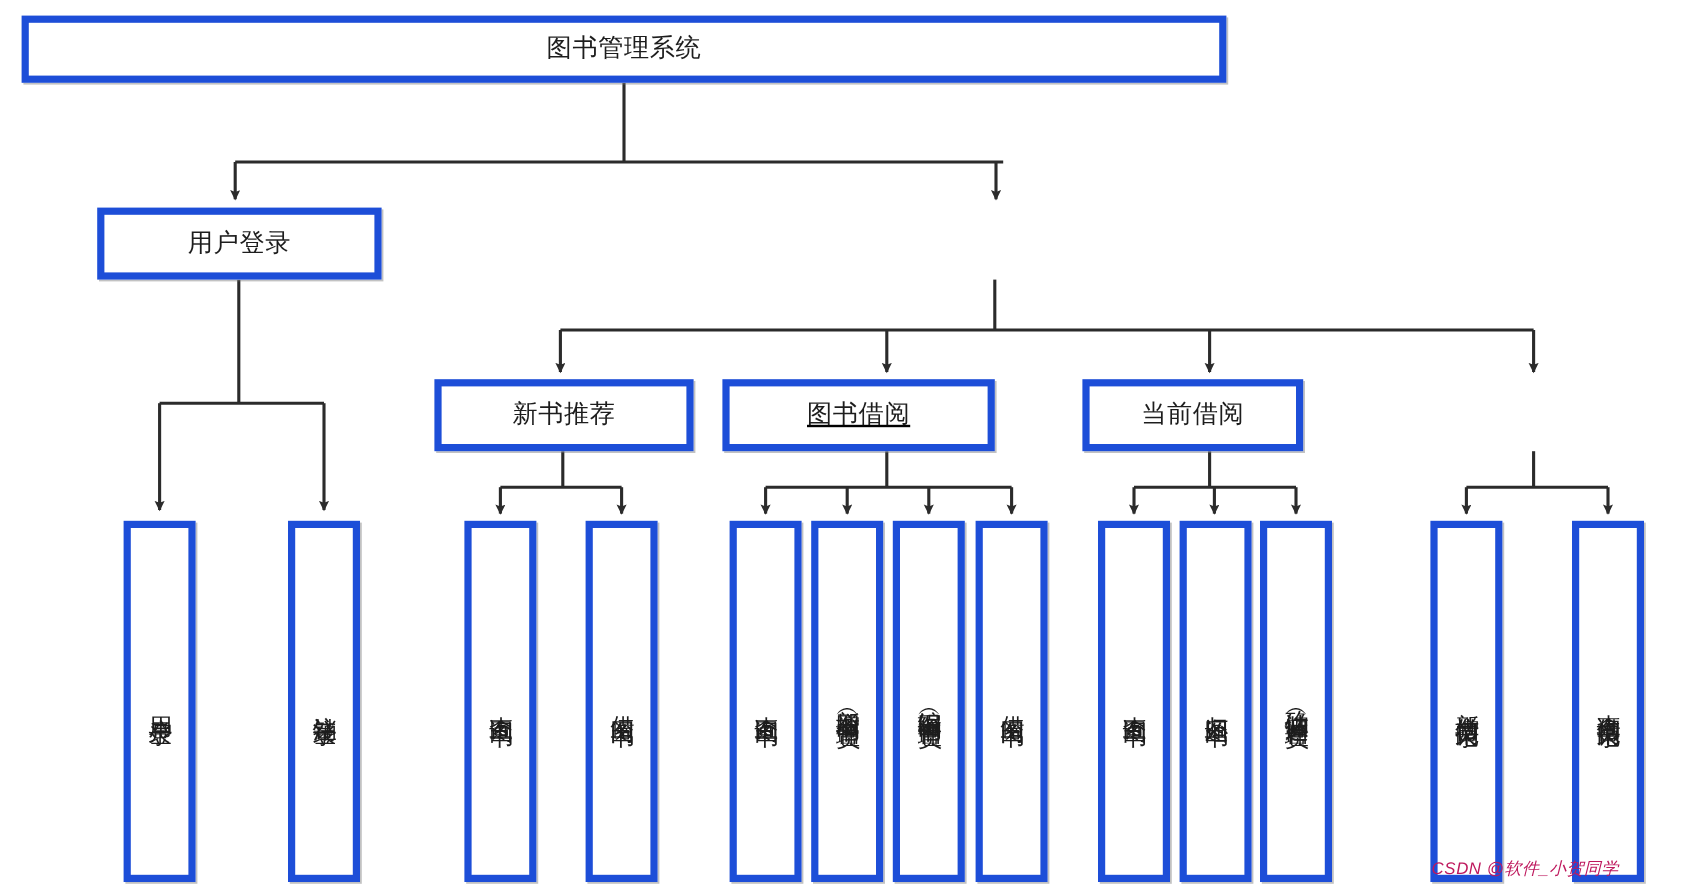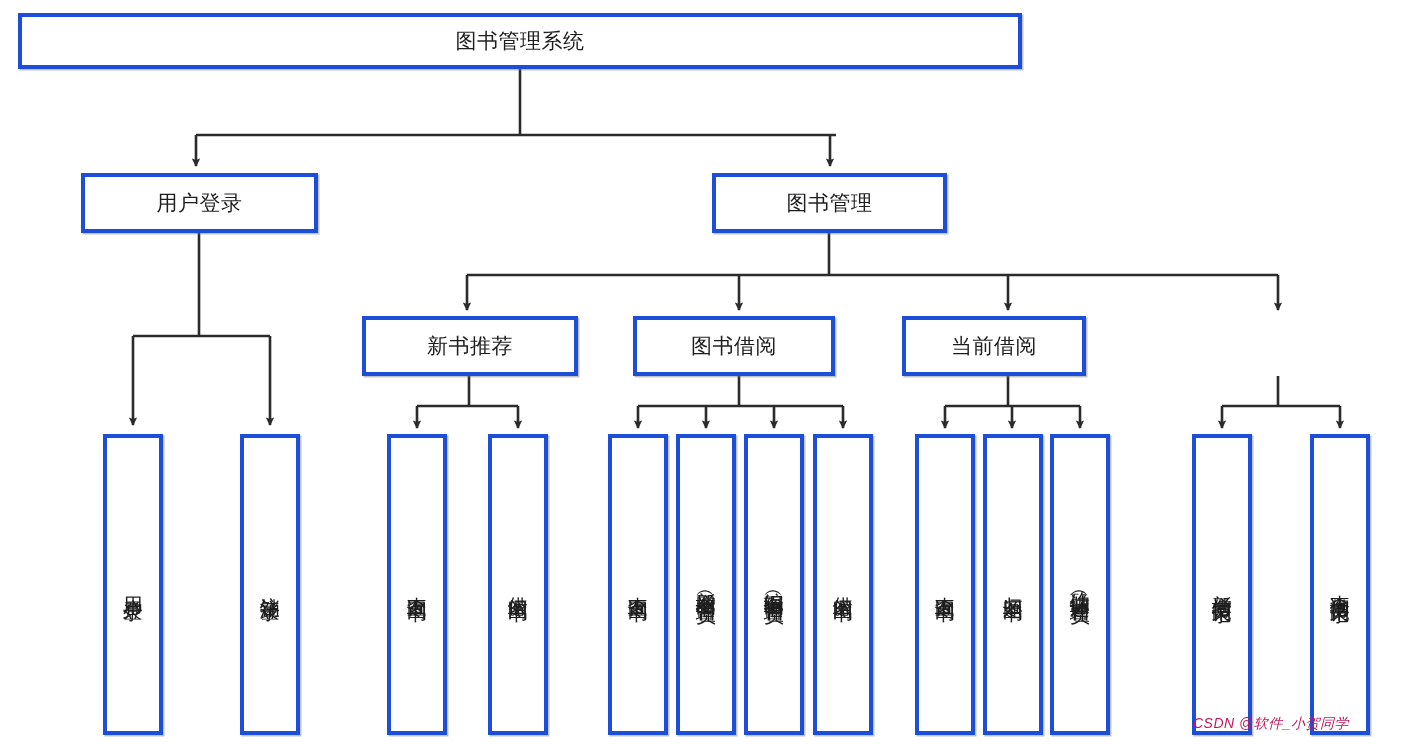--- a/index.html
+++ b/index.html
@@ -21,21 +21,21 @@
     position: absolute;
     left: 0;
     top: 0;
     width: 1405px;
     height: 747px;
     pointer-events: none;
   }
   .node {
     position: absolute;
     box-sizing: border-box;
-    border: 4px solid #1d4ed8;
+    border: 6px solid #1d4ed8;
     background: #ffffff;
     display: flex;
     align-items: center;
     justify-content: center;
     box-shadow: 1.5px 1.5px 0 rgba(120,120,120,0.45);
   }
   .node .label {
     color: #1d1d1d;
     font-size: 21px;
     line-height: 1.18;
@@ -115,28 +115,25 @@
     </g>
   </svg>
 
   <div class="node" style="left:18px; top:13px; width:1004px; height:56px;">
     <span class="label">图书管理系统</span>
   </div>
 
   <div class="node" style="left:81px; top:173px; width:237px; height:60px;">
     <span class="label">用户登录</span>
   </div>
-  <div class="node" style="left:712px; top:173px; width:235px; height:60px;">
-    <span class="label">图书管理</span>
-  </div>
 
   <div class="node" style="left:362px; top:316px; width:216px; height:60px;">
     <span class="label">新书推荐</span>
   </div>
-  <div class="node" style="left:633px; top:316px; width:202px; height:60px;">
+  <div class="node" style="left:602px; top:316px; width:227px; height:60px;text-decoration:underline;">
     <span class="label">图书借阅</span>
   </div>
   <div class="node" style="left:902px; top:316px; width:184px; height:60px;">
     <span class="label">当前借阅</span>
   </div>
 
   <div class="node vertical" style="left:103px; top:434px; width:60px; height:301px;">
     <span class="label">用户登录</span>
   </div>
   <div class="node vertical" style="left:240px; top:434px; width:60px; height:301px;">

